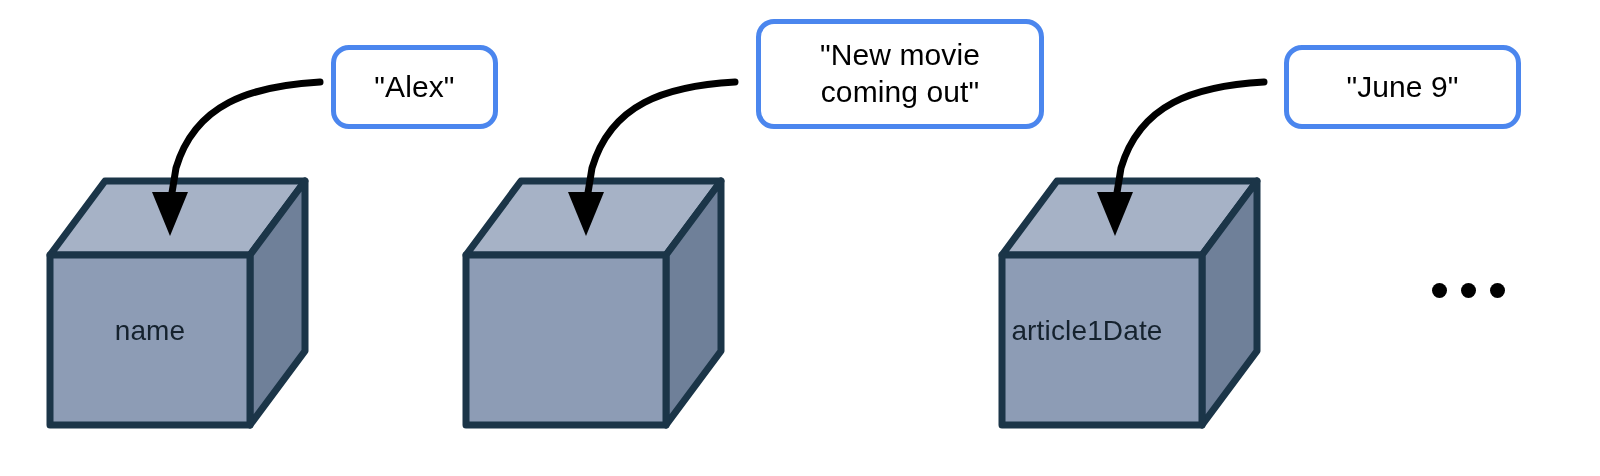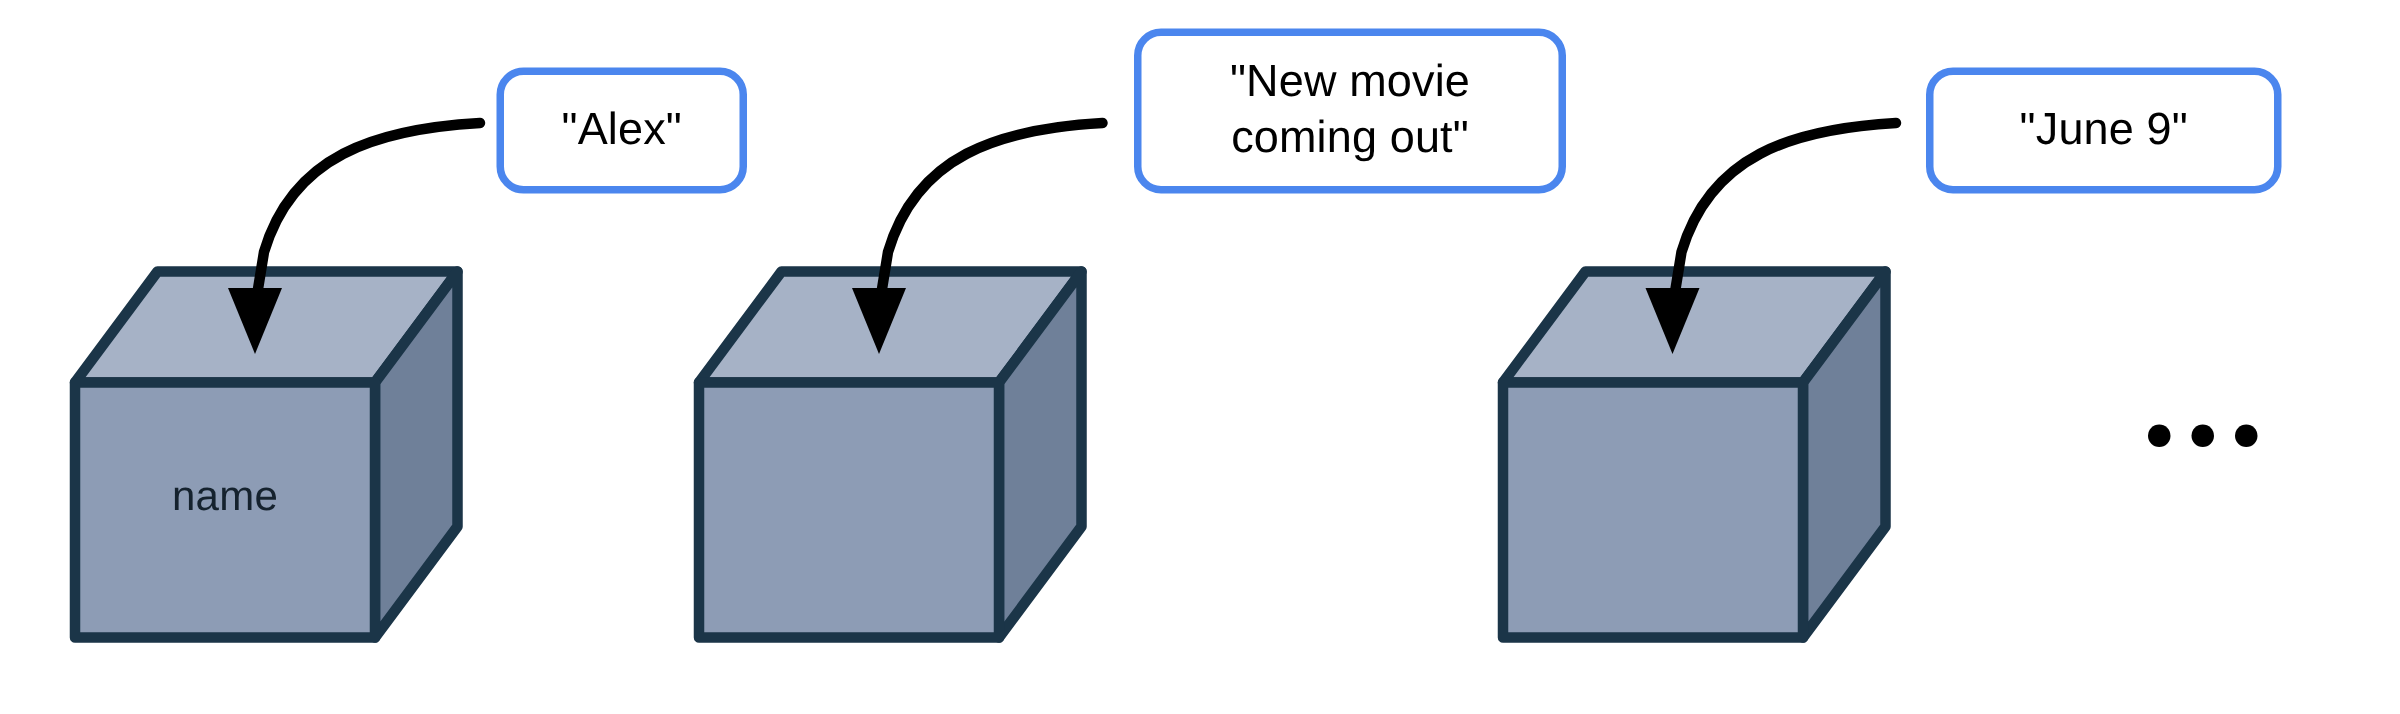--- a/index.html
+++ b/index.html
@@ -118,20 +118,21 @@
       <path d="M 735 82 C 665 86 611 104 592 168 L 586 205" fill="none" stroke="#000000" stroke-width="7" stroke-linecap="round"></path>
       <polygon points="568,192 604,192 586,236" fill="#000000"></polygon>
     </g>
     <g>
       <path d="M 1264 82 C 1194 86 1140 104 1121 168 L 1115 205" fill="none" stroke="#000000" stroke-width="7" stroke-linecap="round"></path>
       <polygon points="1097,192 1133,192 1115,236" fill="#000000"></polygon>
     </g>
   </svg>
 
   <div class="cube-label" style="left:150px; top:331px;">name</div>
+  <div class="cube-label" style="left:1087px; top:331px;">article1Date</div>
 
   <div class="callout" id="callout-0" style="border-color:#4b86ee;">"Alex"</div>
   <div class="callout" id="callout-1" style="border-color:#4b86ee;">"New movie
 coming out"</div>
   <div class="callout" id="callout-2" style="border-color:#4b86ee;">"June 9"</div>
 
   <div id="ellipsis">
     <span class="dot"></span>
     <span class="dot"></span>
     <span class="dot"></span>

